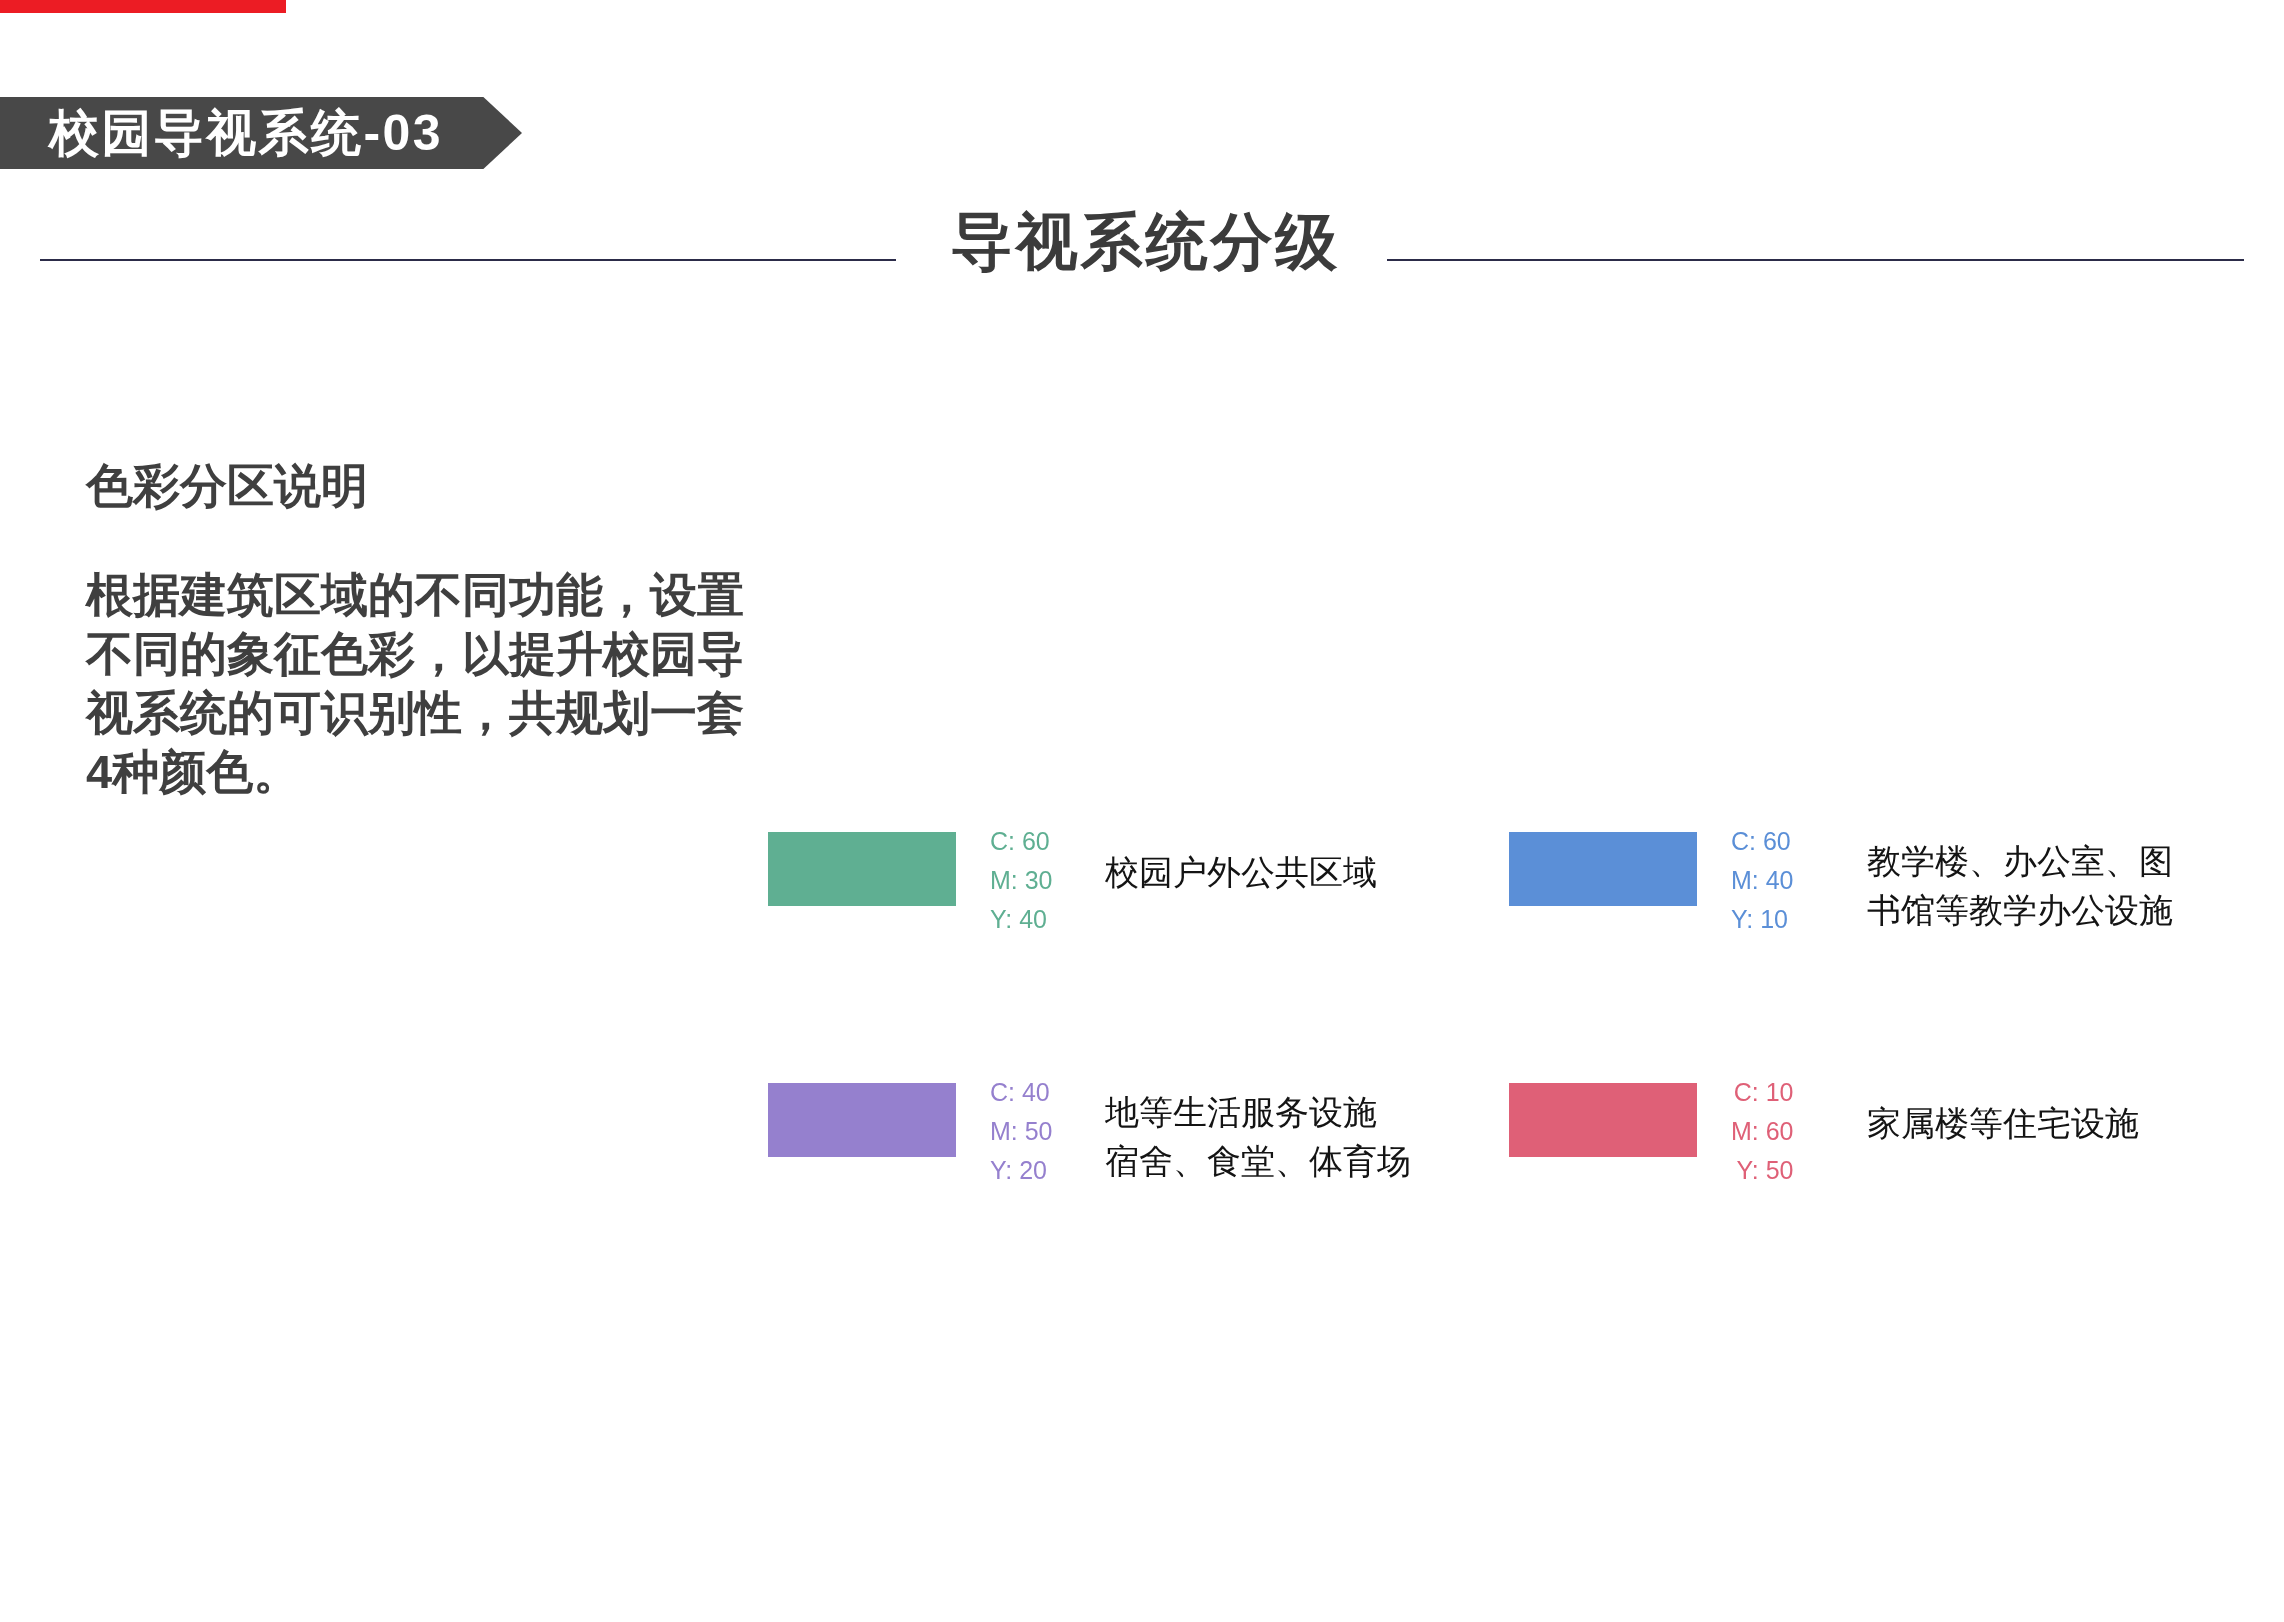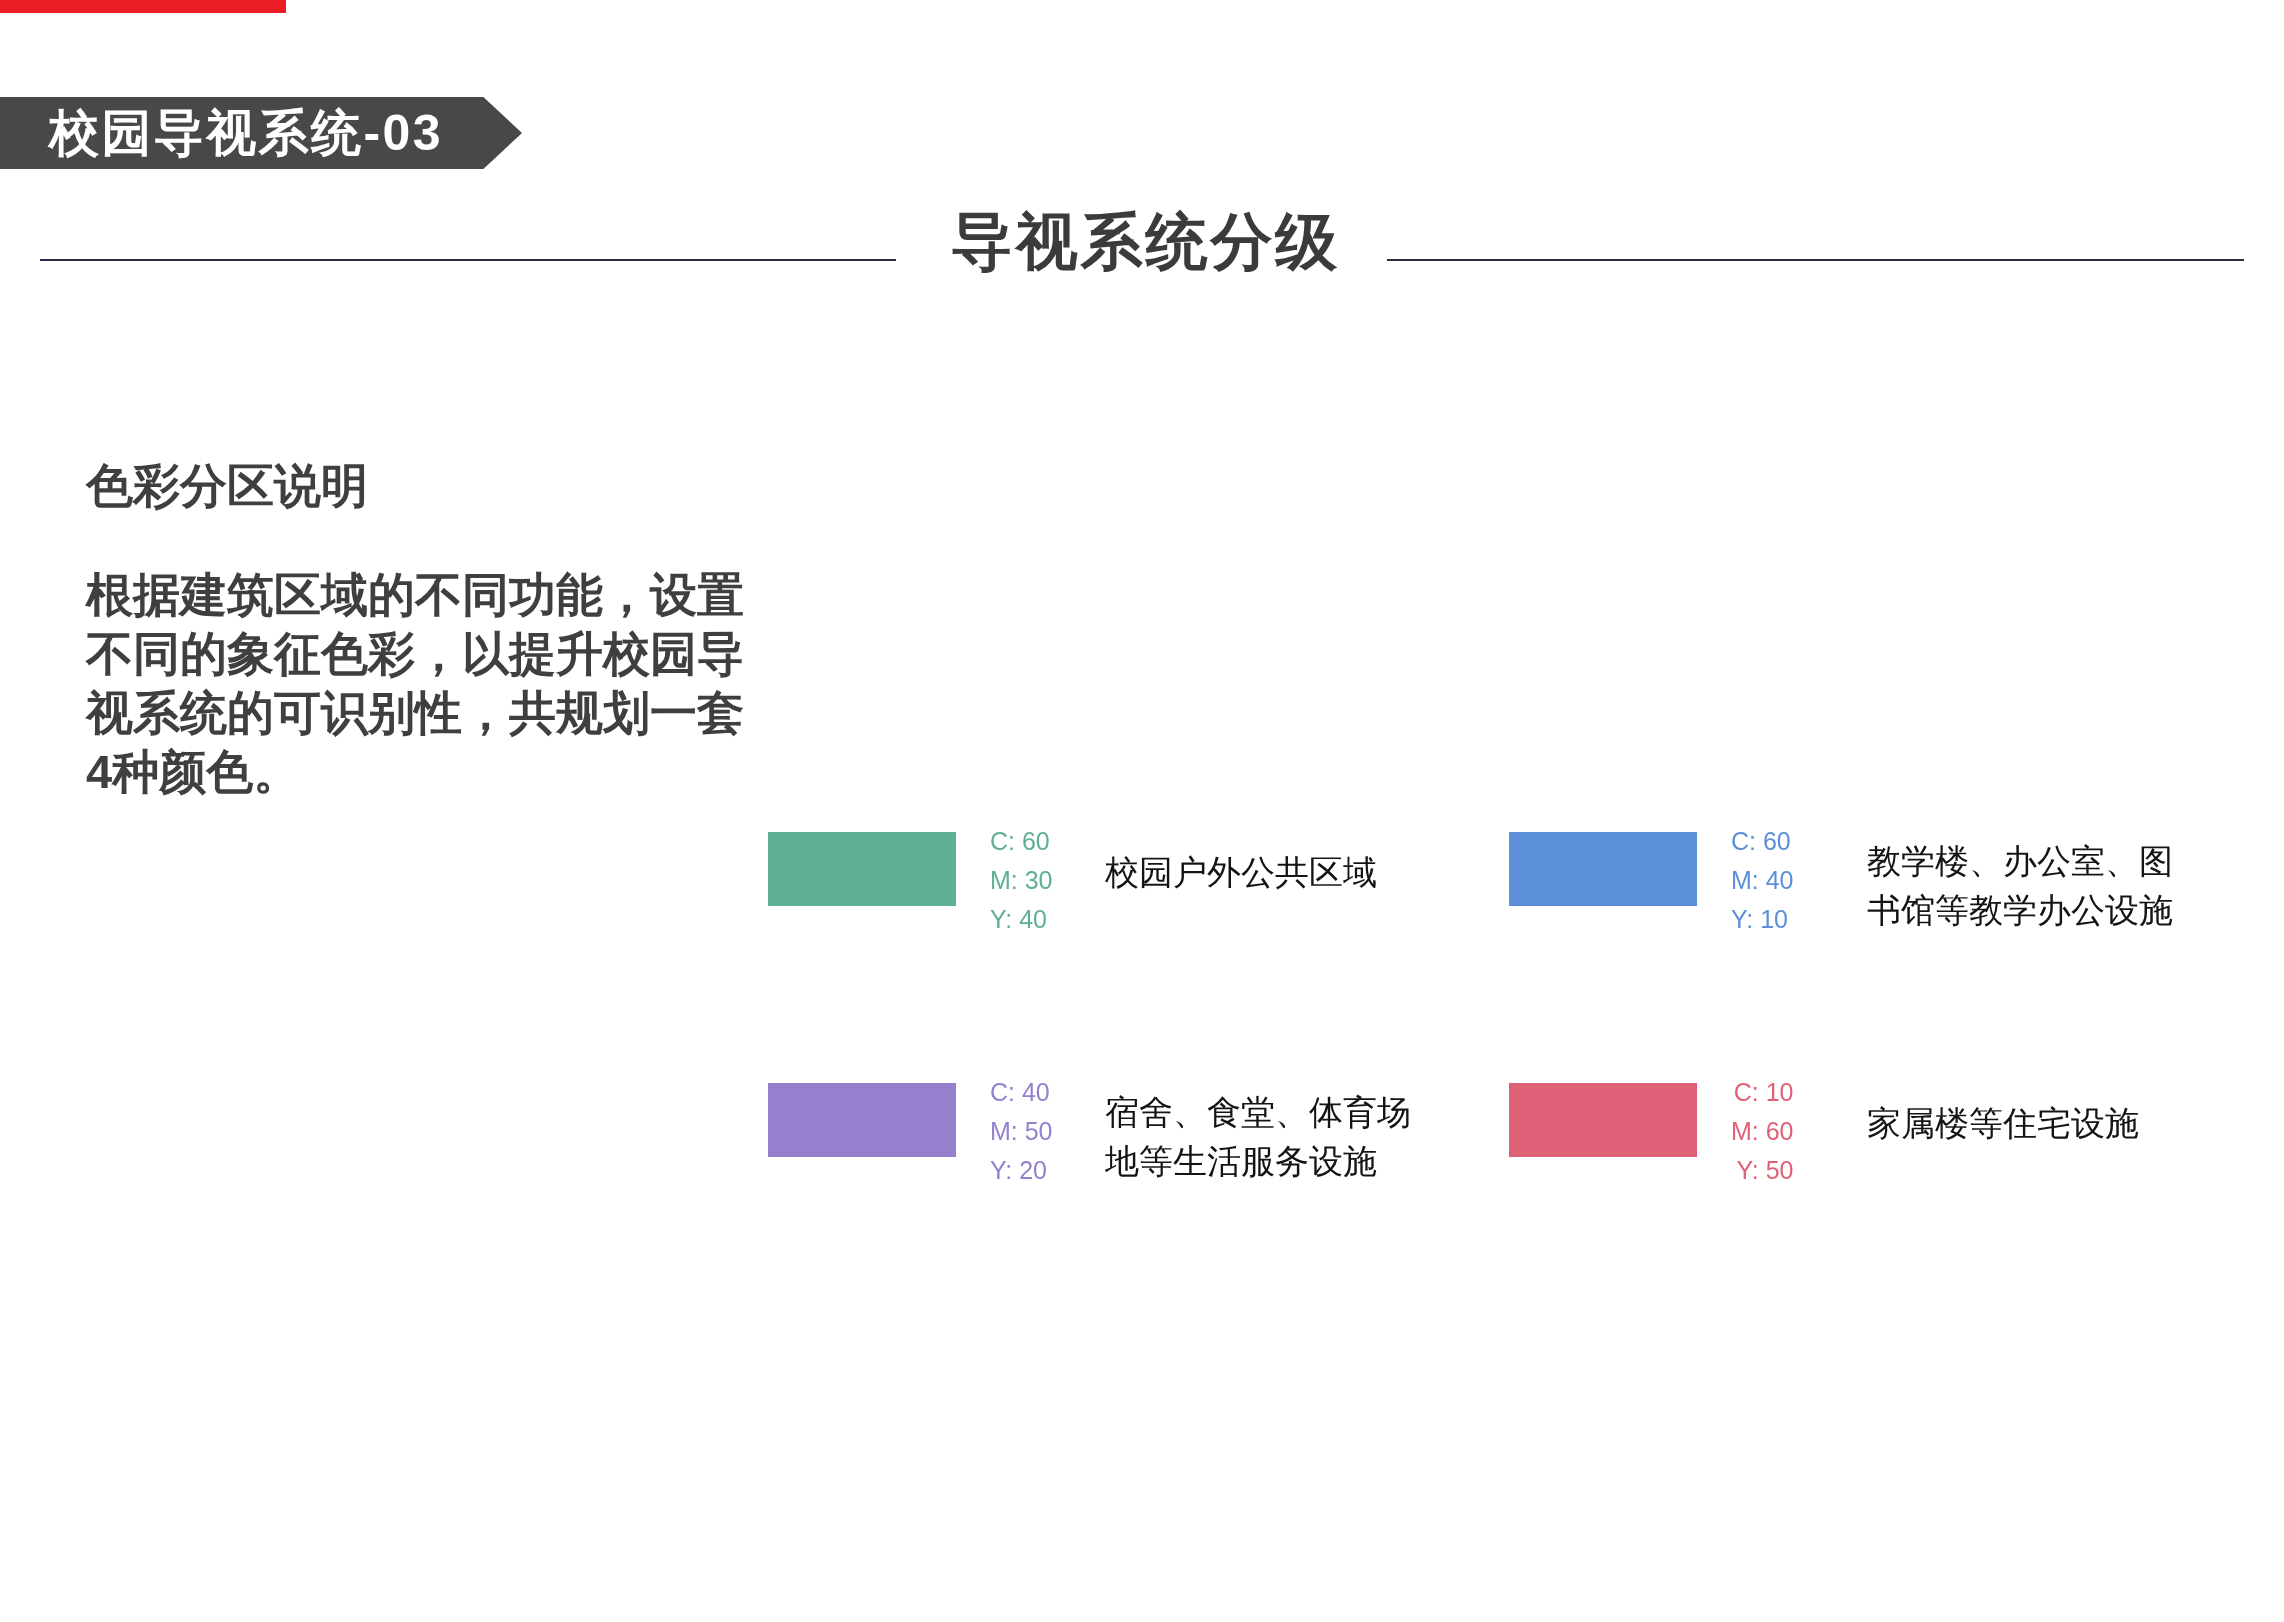--- a/index.html
+++ b/index.html
@@ -119,22 +119,22 @@
   </div>
 
   <div class="legend-item pos-a2">
     <div class="swatch" style="background-color: rgb(149, 128, 206);"></div>
     <div class="cmyk" style="color: rgb(149, 128, 206);">
       <div>C: 40</div>
       <div>M: 50</div>
       <div>Y: 20</div>
     </div>
     <div class="label" style="color: rgb(20, 20, 20);">
+      <div>地等生活服务设施</div>
       <div>宿舍、食堂、体育场</div>
-      <div>地等生活服务设施</div>
     </div>
   </div>
 
   <div class="legend-item single col-b pos-b2">
     <div class="swatch" style="background-color: rgb(223, 96, 119);"></div>
     <div class="cmyk" style="color: rgb(223, 96, 119); text-align: right;">
       <div>C: 10</div>
       <div>M: 60</div>
       <div>Y: 50</div>
     </div>

